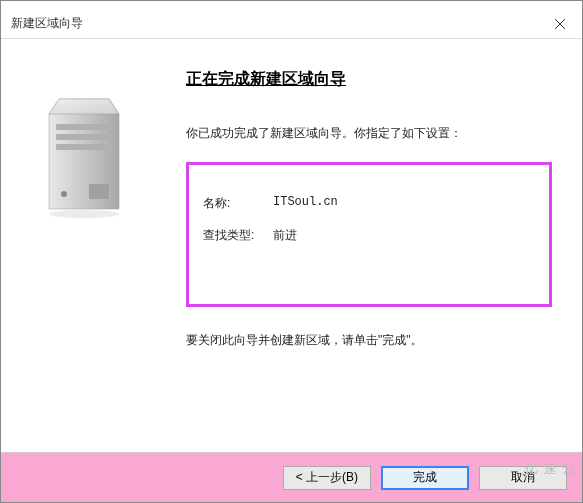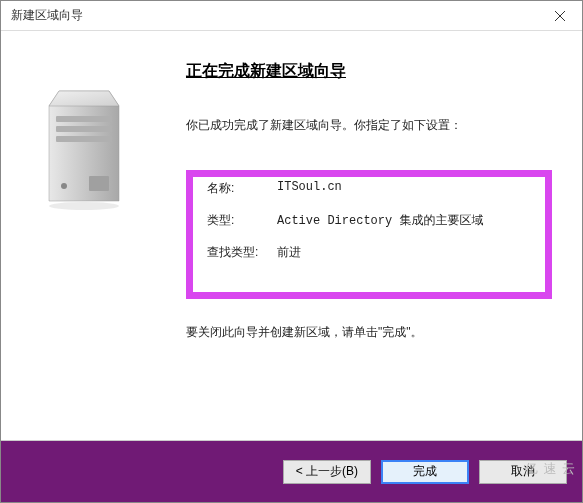--- a/index.html
+++ b/index.html
@@ -19,20 +19,21 @@
       background: #fff;
       position: relative;
     }
     .titlebar {
       height: 30px;
       background: #fff;
       display: flex;
       align-items: center;
       justify-content: space-between;
       border-bottom: 1px solid #ddd;
+      margin-top: 8px;
     }
     .titlebar-title {
       padding-left: 10px;
       font-size: 12px;
       color: #333;
     }
     .close-btn {
       width: 45px;
       height: 30px;
       display: flex;
@@ -62,29 +63,29 @@
     }
     .heading {
       font-size: 16px;
       font-weight: bold;
       margin-bottom: 35px;
       color: #000;
       text-decoration: underline;
     }
     .subtext {
       font-size: 12px;
-      margin-bottom: 36px;
+      margin-bottom: 20px;
       color: #222;
     }
     .summary-box {
-      border: 7px solid #d946ef;
-      padding: 3px 14px 18px 14px;
+      border: 3px solid #d946ef;
+      padding: 30px 14px 18px 14px;
       background: #fff;
       margin-bottom: 25px;
-      height: 129px;
+      height: 145px;
     }
     .summary-row {
       display: flex;
       margin-bottom: 15px;
       font-size: 12px;
     }
     .summary-label {
       width: 70px;
       color: #222;
     }
@@ -96,23 +97,23 @@
       font-size: 12px;
       line-height: 1.7;
       margin-bottom: 30px;
       color: #222;
     }
     .instruction {
       font-size: 12px;
       color: #222;
     }
     .footer {
-      height: 62px;
+      height: 50px;
       border-top: 1px solid #ccc;
-      background: #701a75;
+      background: #f9a8d4;
       display: flex;
       justify-content: flex-end;
       align-items: center;
       padding-right: 15px;
       gap: 10px;
       position: absolute;
       bottom: 0;
       left: 0;
       right: 0;
     }
@@ -183,24 +184,20 @@
     <div class="right-panel">
       <div class="heading">正在完成新建区域向导</div>
       <div class="subtext">你已成功完成了新建区域向导。你指定了如下设置：</div>
 
       <div class="summary-box">
         <div class="summary-row">
           <span class="summary-label">名称:</span>
           <span class="summary-value">ITSoul.cn</span>
         </div>
         <div class="summary-row">
-          <span class="summary-label">类型:</span>
-          <span class="summary-value">Active Directory 集成的主要区域</span>
-        </div>
-        <div class="summary-row">
           <span class="summary-label">查找类型:</span>
           <span class="summary-value">前进</span>
         </div>
       </div>
 
       <div class="instruction">要关闭此向导并创建新区域，请单击"完成"。</div>
     </div>
   </div>
 
   <div class="footer">

